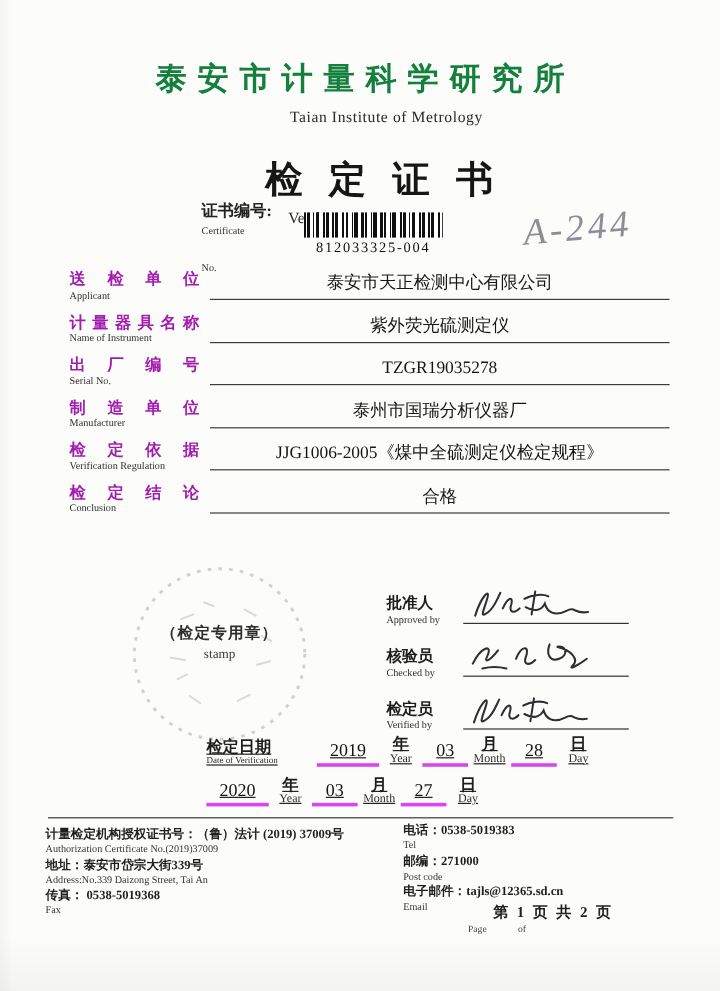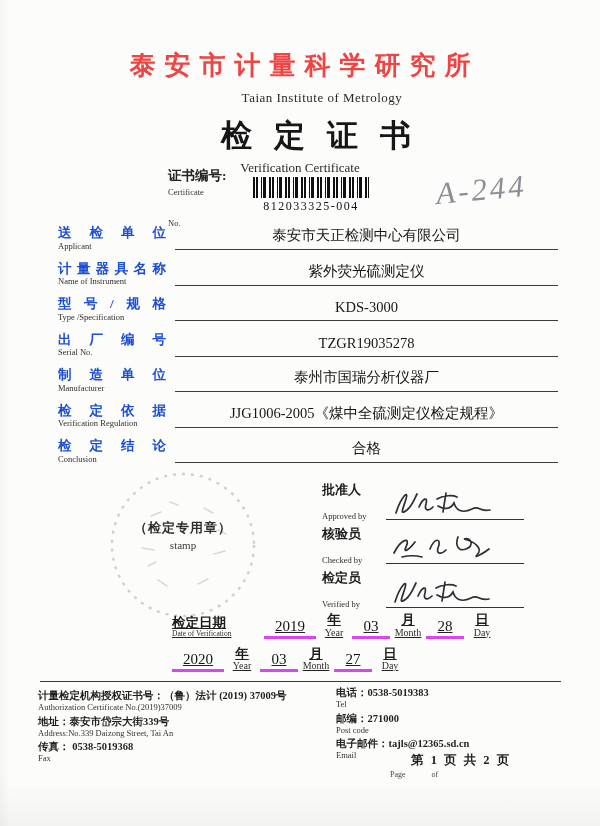--- a/index.html
+++ b/index.html
@@ -8,23 +8,23 @@
     background:#fcfcfa;color:#222;
     font-family:"Liberation Serif", serif;
   }
   .scan-edge-bottom{position:absolute;left:0;bottom:0;width:100%;height:46px;
     background:linear-gradient(to bottom, rgba(120,120,115,0) 0%, rgba(120,120,115,0.07) 100%);}
   .scan-edge-left{position:absolute;left:0;top:0;width:10px;height:100%;
     background:linear-gradient(to right, rgba(120,120,115,0.06), rgba(120,120,115,0));}
 
   
   .header{position:absolute;top:48px;left:0;right:0;text-align:center;}
-  .institute-zh{font-size:26px;font-weight:700;letter-spacing:9px;text-indent:9px;color:#ef4444;}
+  .institute-zh{font-size:26px;font-weight:700;letter-spacing:9px;text-indent:9px;color:#15803d;}
   .institute-en{font-size:13px;margin-top:7px;letter-spacing:0.5px;color:#2a2a2a;margin-left:44px;}
-  .title-zh{font-size:31px;font-weight:700;letter-spacing:22px;text-indent:22px;margin-top:9px;color:#161616;padding-left:32px;}
+  .title-zh{font-size:31px;font-weight:700;letter-spacing:22px;text-indent:22px;margin-top:23px;color:#161616;padding-left:32px;}
   .title-en{font-size:13px;margin-top:3px;color:#2a2a2a;}
 
   
   .certno-label{position:absolute;top:167px;left:168px;width:90px;}
   .certno-zh{font-size:13.5px;font-weight:700;}
   .certno-en1{font-size:8.5px;margin-top:2px;color:#333;}
   .certno-en2{font-size:8.5px;margin-top:21px;color:#333;}
   .barcode{position:absolute;top:177px;left:253px;width:116px;height:21px;
     background:repeating-linear-gradient(90deg,
       #101010 0 2px,#fff 2px 3px,#101010 3px 5px,#fff 5px 8px,
@@ -32,38 +32,38 @@
   .barcode-num{position:absolute;top:199px;left:243px;width:136px;text-align:center;
     font-size:12px;letter-spacing:1.5px;color:#111;}
   .hand-mark{position:absolute;top:172px;left:436px;font-size:31px;font-style:italic;
     color:#8d8d96;transform:rotate(-5deg);letter-spacing:3px;font-weight:400;}
 
   
   .fields{position:absolute;top:221px;left:58px;width:500px;}
   .field-row{display:flex;align-items:flex-end;height:29px;margin-bottom:6.5px;}
   .f-label{width:112px;padding-bottom:0;}
   .f-label-zh{font-size:13.5px;font-weight:700;width:108px;line-height:1.05;
-    text-align:justify;text-align-last:justify;color:#1d4ed8;}
+    text-align:justify;text-align-last:justify;color:#a21caf;}
   .f-label-en{font-size:8.5px;color:#2e2e2e;margin-top:1px;line-height:1;}
   .f-value{flex:1;margin-left:5px;border-bottom:1.5px solid #3c3c3c;text-align:center;
     font-size:14.5px;padding-bottom:4px;color:#161616;white-space:nowrap;}
 
   
   .stamp-svg{position:absolute;top:468px;left:106px;}
   .stamp-zh{position:absolute;top:519px;left:116px;width:134px;text-align:center;
     font-size:13px;font-weight:700;color:#2d2d2d;letter-spacing:1px;}
   .stamp-en{position:absolute;top:539px;left:116px;width:134px;text-align:center;
     font-size:11px;color:#3a3a3a;}
 
   
   .sigs{position:absolute;top:476px;left:322px;width:202px;}
   .sig-row{display:flex;align-items:flex-end;height:44px;}
   .sig-label{width:60px;}
   .sig-label-zh{font-size:13px;font-weight:700;color:#1d1d1d;line-height:1.1;}
-  .sig-label-en{font-size:8.5px;color:#2e2e2e;line-height:1;margin-top:14px;}
+  .sig-label-en{font-size:8.5px;color:#2e2e2e;line-height:1;margin-top:1px;}
   .sig-line{flex:1;border-bottom:1.5px solid #333;position:relative;height:40px;margin-left:4px;}
   .sig-line svg{position:absolute;left:2px;bottom:-2px;}
 
   
   .dates{position:absolute;top:613px;left:172px;}
   .date-row{display:flex;align-items:flex-end;margin-bottom:8px;text-decoration:underline;}
   .d-label{width:92px;}
   .d-label-zh{font-size:13.5px;font-weight:700;color:#1d1d1d;line-height:1.05;}
   .d-label-en{font-size:7.5px;color:#2e2e2e;line-height:1.1;}
   .d-val{width:52px;border-bottom:3px solid #d946ef;text-align:center;font-size:15px;
@@ -112,27 +112,20 @@
         <div class="f-label-en">Applicant</div>
       </div>
       <div class="f-value">泰安市天正检测中心有限公司</div>
     </div>
     <div class="field-row">
       <div class="f-label">
         <div class="f-label-zh">计量器具名称</div>
         <div class="f-label-en">Name of Instrument</div>
       </div>
       <div class="f-value">紫外荧光硫测定仪</div>
-    </div>
-    <div class="field-row">
-      <div class="f-label">
-        <div class="f-label-zh">型号/规格</div>
-        <div class="f-label-en">Type /Specification</div>
-      </div>
-      <div class="f-value">KDS-3000</div>
     </div>
     <div class="field-row">
       <div class="f-label">
         <div class="f-label-zh">出厂编号</div>
         <div class="f-label-en">Serial No.</div>
       </div>
       <div class="f-value">TZGR19035278</div>
     </div>
     <div class="field-row">
       <div class="f-label">

